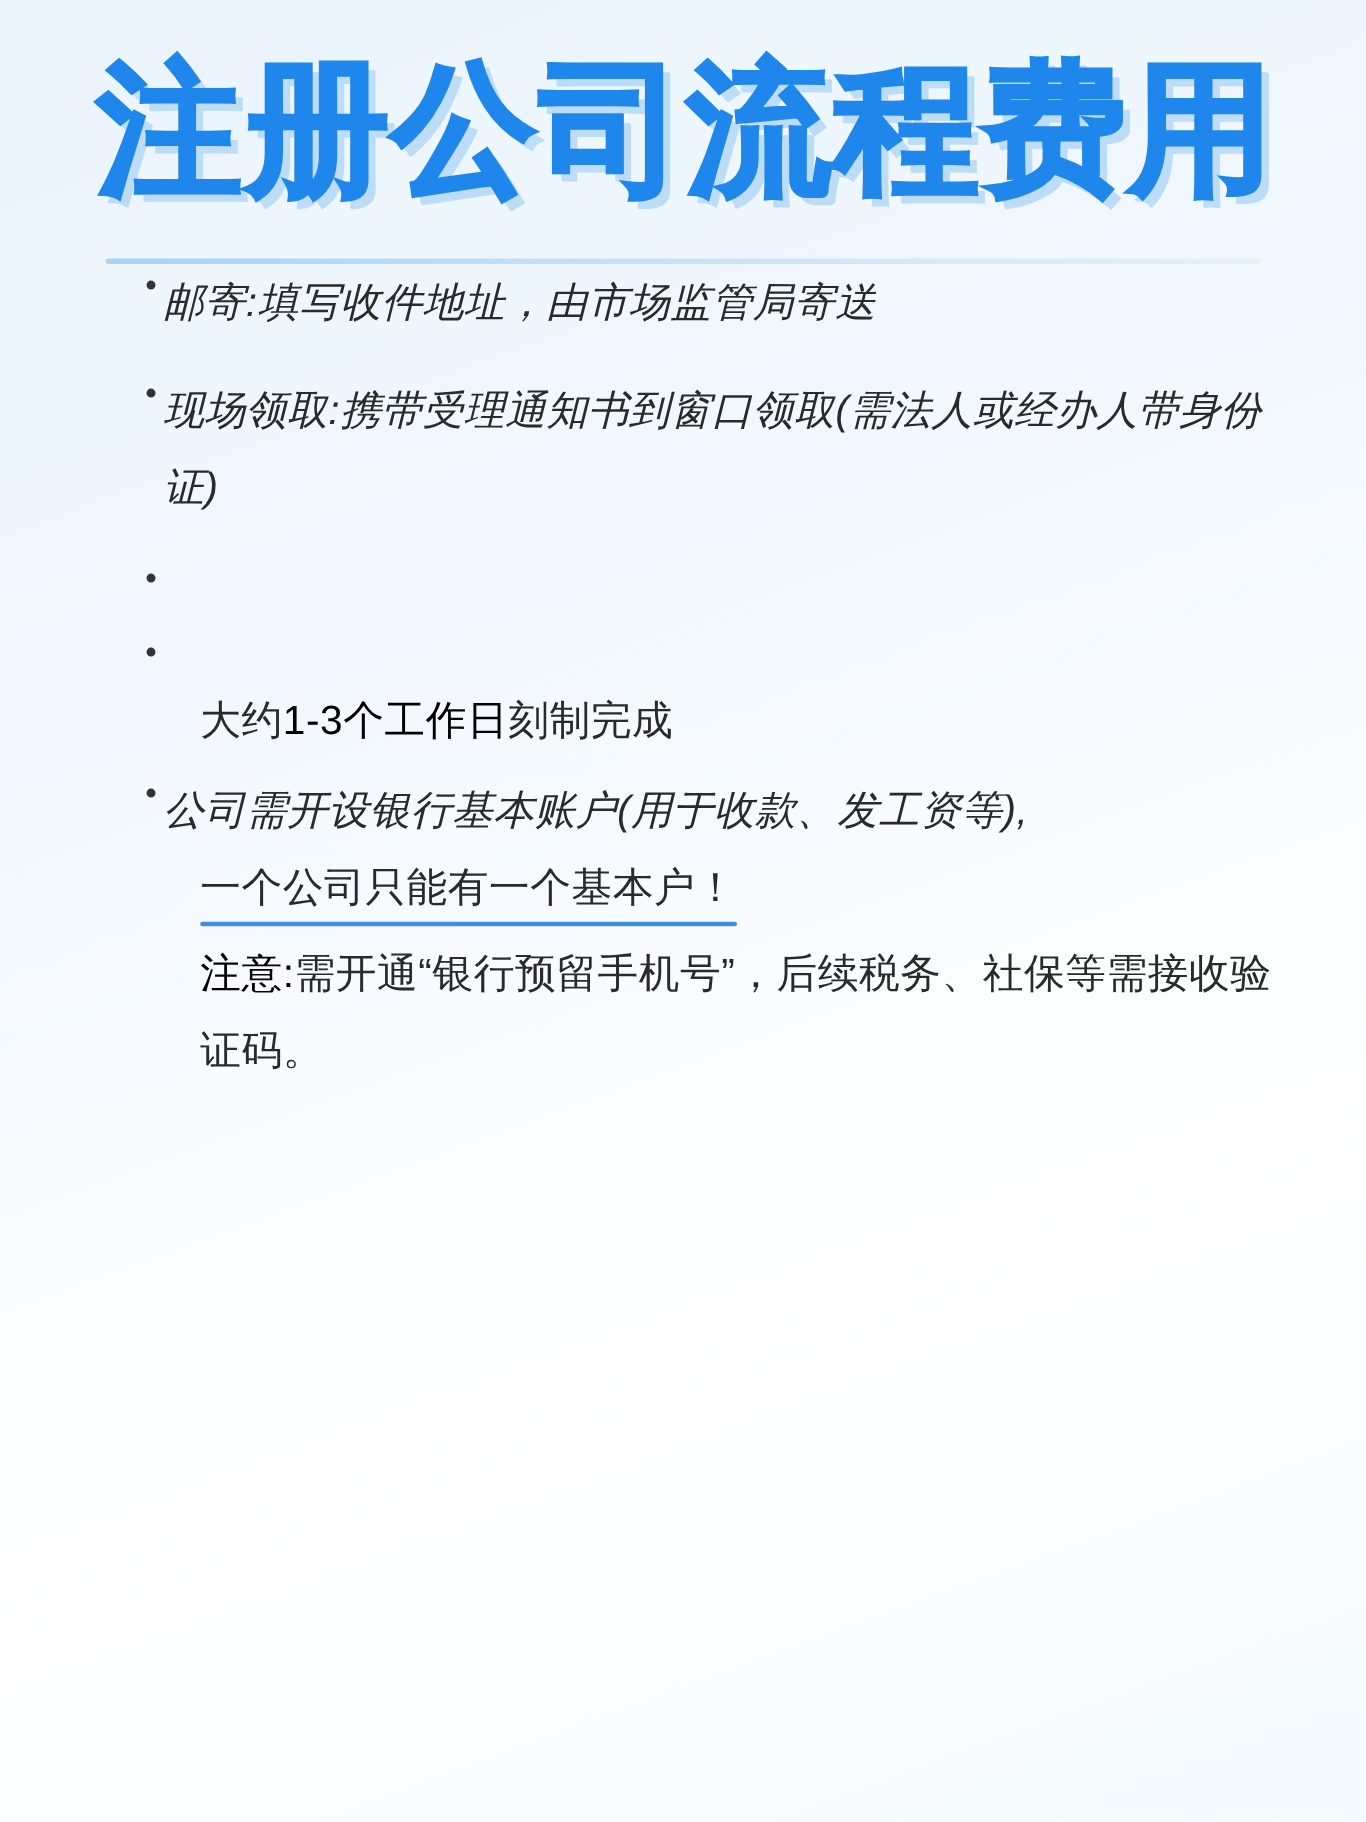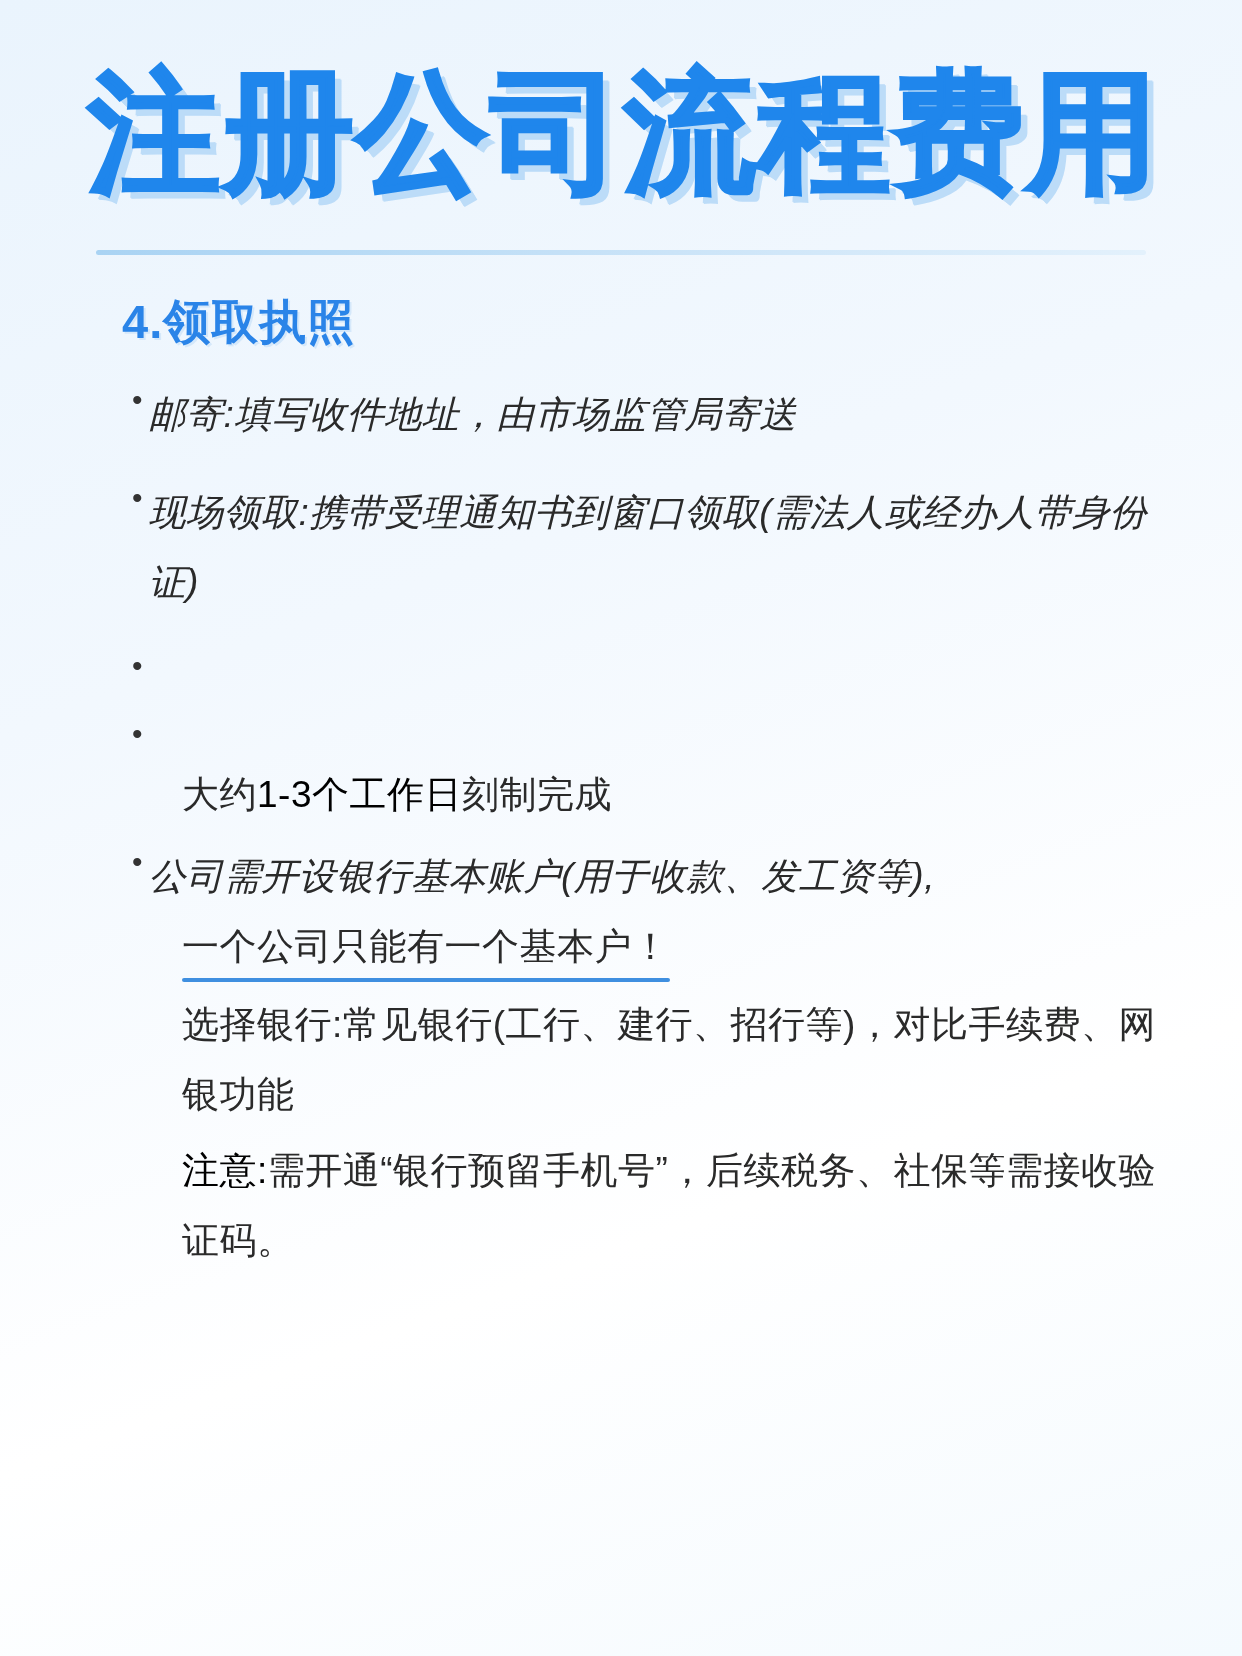--- a/index.html
+++ b/index.html
@@ -19,21 +19,21 @@
     width: 1242px;
     height: 1656px;
     box-sizing: border-box;
     padding: 40px 60px 0 60px;
   }
 
   
   .title-wrap {
     position: relative;
     height: 170px;
-    margin: 18px 0 0 28px;
+    margin: 3px 0 0 28px;
   }
   .title {
     font-size: 132px;
     line-height: 150px;
     font-weight: 700;
     letter-spacing: 2px;
     color: #1f86ec;
     position: relative;
     display: inline-block;
     -webkit-text-stroke: 3px #1f86ec;
@@ -116,21 +116,20 @@
 <body>
 
 <div class="page">
 
   <div class="title-wrap">
     <div class="title">注册公司流程费用</div>
   </div>
   <div class="title-rule"></div>
 
   <div class="section">
-    <div class="sec-head">4.领取执照</div>
 
     <div class="bullet-row">
       <span class="dot">•</span>
       <span class="btext">邮寄:填写收件地址，由市场监管局寄送</span>
     </div>
 
     <div class="bullet-row">
       <span class="dot">•</span>
       <span class="btext">现场领取:携带受理通知书到窗口领取(需法人或经办人带身份证)</span>
     </div>
@@ -155,20 +154,19 @@
 
     <div class="bullet-row nomargin">
       <span class="dot">•</span>
       <span class="btext">公司需开设银行基本账户(用于收款、发工资等),</span>
     </div>
 
     <div class="plain-row tight">
       <span class="underline-text">一个公司只能有一个基本户！</span>
     </div>
 
-    <div class="plain-row tight">选择银行:常见银行(工行、建行、招行等)，对比手续费、网银功能</div>
 
     <div class="plain-row">
       <span class="red">注意:</span><span>需开通“银行预留手机号”，后续税务、社保等需接收验证码。</span>
     </div>
   </div>
 
 </div>
 
 </body></html>

